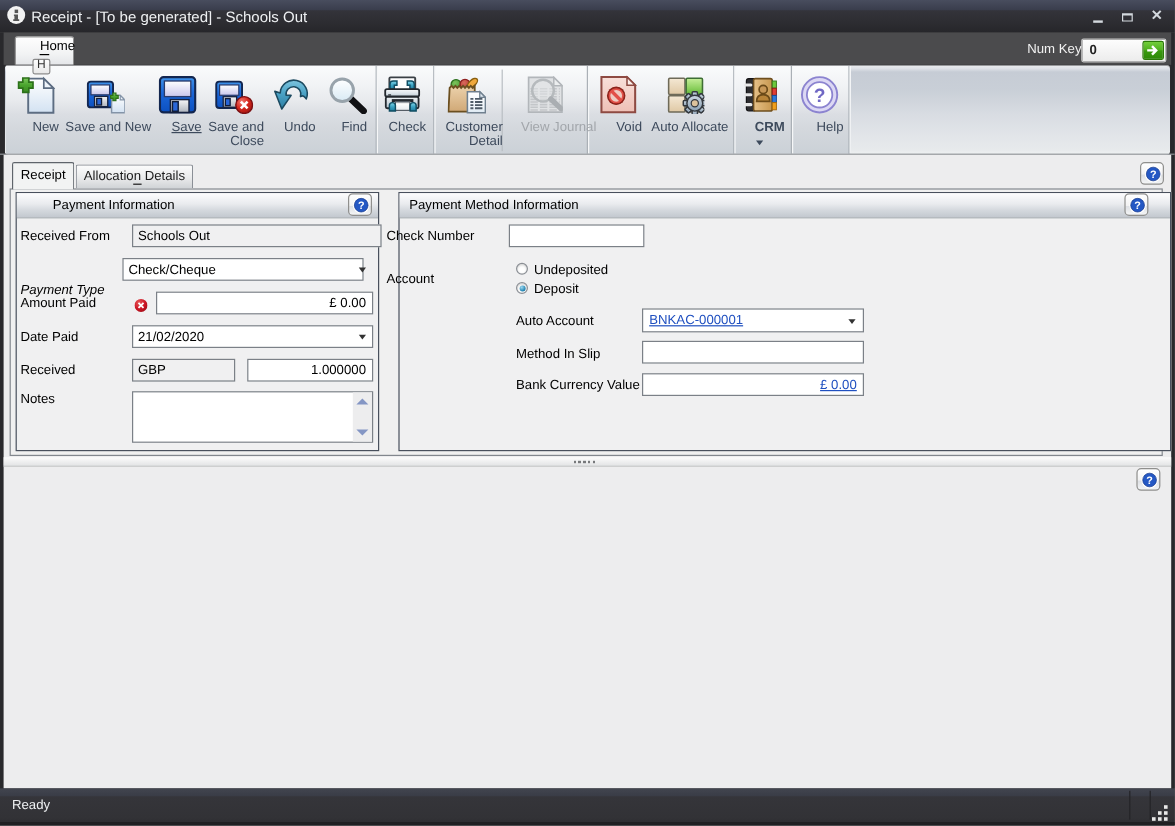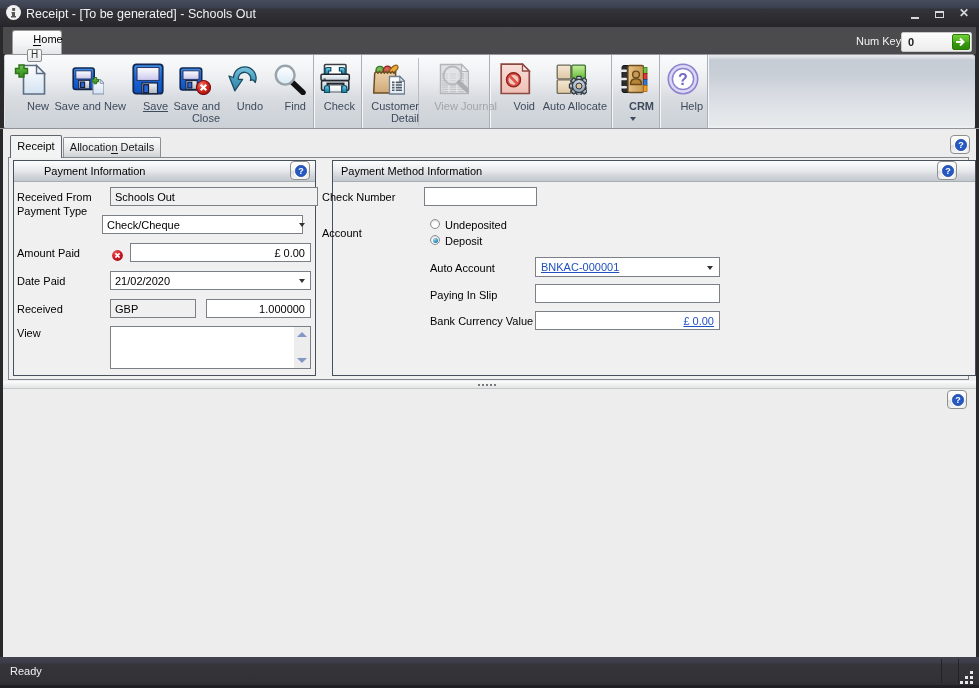--- a/index.html
+++ b/index.html
@@ -365,21 +365,21 @@
       <circle cx="7" cy="7" r="6.2" fill="none" stroke="#ffffff" stroke-width="1.6"></circle>
       <circle cx="7" cy="7" r="5.7" fill="#2458c4"></circle>
       <circle cx="7" cy="7" r="5.7" fill="none" stroke="#16398c" stroke-width="0.6"></circle>
       <text x="7" y="10.2" text-anchor="middle" font-size="9" font-weight="bold" fill="#fff" font-family="Liberation Sans">?</text>
     </svg>
   </div>
 
 <div class="lbl" style="left:17px;top:191px;">Received From</div>
 <div class="tb ro" style="left:110px;top:187px;width:208px;height:19px;padding:2.5px 0 0 4px;">Schools Out</div>
 
-<div class="lbl" style="left:17px;top:205px;">Payment Type</div>
+<div class="lbl" style="left:17px;top:236px;font-style:italic;">Payment Type</div>
 <div class="tb" style="left:102px;top:215px;width:201px;height:19px;padding:2.5px 0 0 4px;">Check/Cheque</div>
 <div class="carrow" style="left:299px;top:223px;"></div>
 
 <div class="lbl" style="left:17px;top:247px;">Amount Paid</div>
 <div class="abs" style="left:112px;top:247px;width:11px;height:11px;"><svg width="11" height="11" viewBox="0 0 11 11">
       <defs>
         <radialGradient id="errg" cx="0.35" cy="0.3" r="0.85">
           <stop offset="0" stop-color="#e85858"></stop>
           <stop offset="0.55" stop-color="#cc1626"></stop>
           <stop offset="1" stop-color="#9c0a14"></stop>
@@ -391,21 +391,21 @@
 <div class="tb" style="left:130px;top:243px;width:181px;height:19px;padding:2.5px 5px 0 0;text-align:right;">£ 0.00</div>
 
 <div class="lbl" style="left:17px;top:275px;">Date Paid</div>
 <div class="tb" style="left:110px;top:271px;width:201px;height:19px;padding:2.5px 0 0 4px;">21/02/2020</div>
 <div class="carrow" style="left:299px;top:279px;"></div>
 
 <div class="lbl" style="left:17px;top:303px;">Received</div>
 <div class="tb ro" style="left:110px;top:299px;width:86px;height:19px;padding:2.5px 0 0 4px;">GBP</div>
 <div class="tb" style="left:206px;top:299px;width:105px;height:19px;padding:2.5px 5px 0 0;text-align:right;">1.000000</div>
 
-<div class="lbl" style="left:17px;top:327px;">View</div>
+<div class="lbl" style="left:17px;top:327px;">Notes</div>
 <div class="tb" style="left:110px;top:326px;width:201px;height:43px;"></div>
 <div class="abs" style="left:294px;top:327px;width:16px;height:41px;background:#ededee;"></div>
 <div class="abs" style="left:297px;top:332px;width:0;height:0;border-left:5px solid transparent;border-right:5px solid transparent;border-bottom:5px solid #8496c4;"></div>
 <div class="abs" style="left:297px;top:358px;width:0;height:0;border-left:5px solid transparent;border-right:5px solid transparent;border-top:5px solid #8496c4;"></div>
 
 <div class="abs" style="left:319px;top:160px;width:644px;height:216px;border:1.5px solid #49505d;background:#f0f0f1;margin-left:13px;">
   <div class="abs" style="left:0;top:0;right:0;height:21px;background:linear-gradient(#fdfdfe,#e9ebee 45%,#d5d9de 70%,#c3c8cf 100%);border-bottom:1px solid #a9aeb5;"></div>
   <div class="abs" style="left:8px;top:4px;font-size:11px;color:#000;white-space:nowrap;">Payment Method Information</div>
 </div>
 <div class="helpbtn" style="left:937px;top:161px;">
@@ -425,21 +425,21 @@
 <div class="abs" style="left:430px;top:219px;width:10px;height:10px;border-radius:50%;background:#fff;border:1px solid #8a8e94;box-shadow:inset 0 1px 2px rgba(0,0,0,0.18);"></div>
 <div class="lbl" style="left:445px;top:219px;">Undeposited</div>
 <div class="abs" style="left:430px;top:235px;width:10px;height:10px;border-radius:50%;background:#fff;border:1px solid #8a8e94;box-shadow:inset 0 1px 2px rgba(0,0,0,0.18);"></div>
 <div class="abs" style="left:432.5px;top:237.5px;width:5px;height:5px;border-radius:50%;background:radial-gradient(circle at 35% 30%, #9fd8f0, #1a7fae 70%);"></div>
 <div class="lbl" style="left:445px;top:235px;">Deposit</div>
 
 <div class="lbl" style="left:430px;top:262px;">Auto Account</div>
 <div class="tb" style="left:535px;top:257px;width:185px;height:20px;padding:3px 0 0 5px;"><span style="color:#2050c0;text-decoration:underline;">BNKAC-000001</span></div>
 <div class="carrow" style="left:707px;top:266px;"></div>
 
-<div class="lbl" style="left:430px;top:289px;">Paying In Slip</div>
+<div class="lbl" style="left:430px;top:289px;">Method In Slip</div>
 <div class="tb" style="left:535px;top:284px;width:185px;height:19px;"></div>
 
 <div class="lbl" style="left:430px;top:315px;">Bank Currency Value</div>
 <div class="tb" style="left:535px;top:311px;width:185px;height:19px;padding:2.5px 5px 0 0;text-align:right;"><span style="color:#2050c0;text-decoration:underline;">£ 0.00</span></div>
 
 <div class="abs" style="left:3px;top:381px;width:973px;height:8px;background:linear-gradient(#fcfcfc,#e3e4e5);border-bottom:1px solid #c6c7c8;"></div>
 <div class="abs" style="left:478px;top:384px;width:20px;height:2px;background:repeating-linear-gradient(90deg,#77797b 0,#77797b 2px,transparent 2px,transparent 4px);"></div>
 
 <div class="helpbtn" style="left:947px;top:390px;">
     <svg width="14" height="14" viewBox="0 0 14 14">

